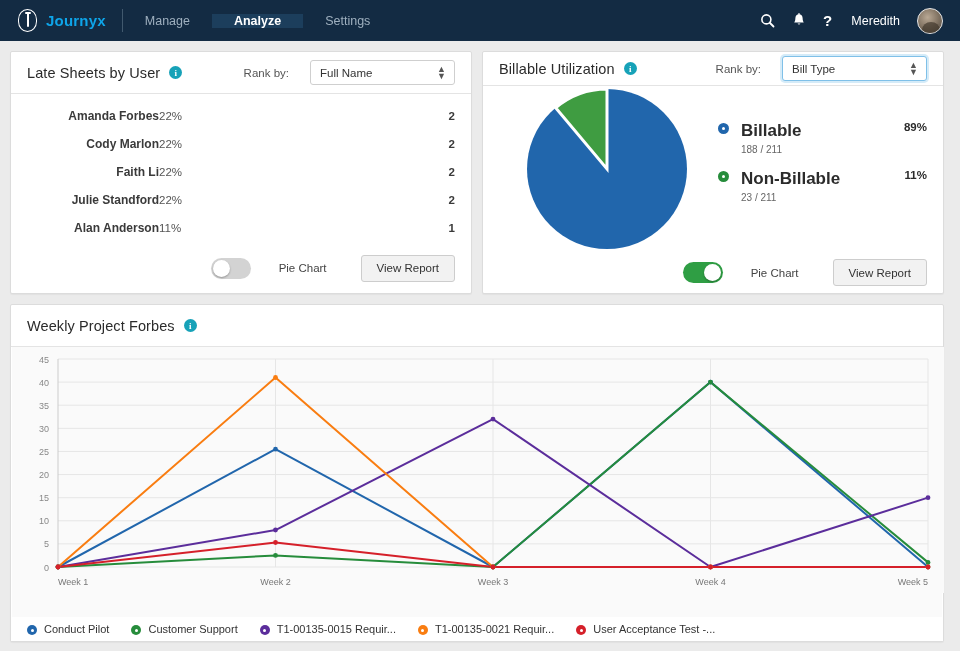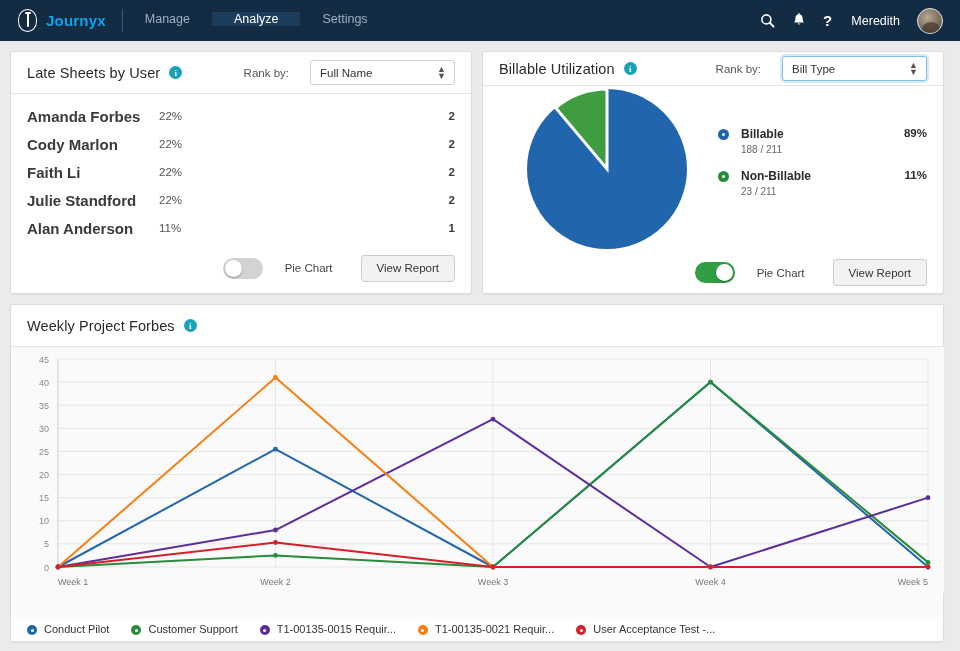--- a/index.html
+++ b/index.html
@@ -46,28 +46,28 @@
     border-radius: 1px;
   }
   .brand-text {
     color: #0ea5e9; font-size: 15px; font-weight: bold;
     letter-spacing: .2px;
   }
   .nav-divider {
     width: 1px; background: #41596e;
     margin: 9px 0;
   }
-  .nav-items { display: flex; align-items: flex-start; margin-top: 12px; }
+  .nav-items { display: flex; align-items: center; }
   .nav-item {
     display: flex; align-items: center;
     padding: 0 22px;
     color: #9fb0bf; font-size: 12.5px;
     cursor: pointer;
   }
-  .nav-item.active { background: #1c3e5c; color: #ffffff; font-weight: normal; }
+  .nav-item.active { background: #1c3e5c; color: #ffffff; font-weight: bold; }
   .topbar-right {
     margin-left: auto;
     display: flex; align-items: center;
     gap: 17px; padding-right: 17px;
   }
   .tb-icon { color: #ffffff; cursor: pointer; display:flex; align-items:center;}
   .tb-icon svg { display: block; }
   .user-name { color: #ffffff; font-size: 12.5px; }
   .avatar {
     width: 26px; height: 26px; border-radius: 50%;
@@ -127,28 +127,28 @@
     position: absolute; right: 8px; top: 50%; transform: translateY(-50%);
     font-size: 9px; line-height: 7px; color: #555; text-align: center;
   }
 
   
   .card-left { width: 462px; height: 243px; display: flex; flex-direction: column; }
   .bars { flex: 1; padding: 8px 16px 0 16px; }
   .bar-row {
     display: flex; align-items: center; height: 28px;
   }
-  .bar-name { width: 132px; font-size: 15px; font-weight: bold; color: #3a3a3a; }
+  .bar-name { width: 132px; font-size: 12px; font-weight: bold; color: #3a3a3a; text-align: right; }
   .bar-pct  { width: 48px; font-size: 11.5px; color: #555; }
   .bar-track { flex: 1; }
   .bar-fill { height: 15px; }
   .bar-count { width: 26px; text-align: right; font-size: 11.5px; font-weight: bold; color: #3a3a3a; }
   .card-foot {
     height: 50px; display: flex; align-items: center; justify-content: flex-end;
-    gap: 22px; padding: 0 16px;
+    gap: 28px; padding: 0 16px;
   }
   .toggle {
     width: 40px; height: 21px; border-radius: 11px;
     background: #d3d3d3; position: relative; cursor: pointer; flex: none;
   }
   .toggle .knob {
     position: absolute; top: 2px; left: 2px;
     width: 17px; height: 17px; border-radius: 50%;
     background: #ffffff; box-shadow: 0 1px 2px rgba(0,0,0,.3);
   }
@@ -169,21 +169,21 @@
   .pie-holder { width: 215px; display: flex; justify-content: center; }
   .legend { flex: 1; padding-left: 4px; }
   .legend-item { display: flex; align-items: flex-start; margin-bottom: 14px; }
   .legend-dot {
     width: 11px; height: 11px; border-radius: 50%;
     margin-top: 2px; margin-right: 12px; flex: none;
     display: flex; align-items: center; justify-content: center;
   }
   .legend-dot i { width: 3px; height: 3px; background: #fff; border-radius: 50%; display: block; }
   .legend-texts { flex: 1; }
-  .legend-name { font-size: 12px; font-weight: bold; color: #2b2b2b; }
+  .legend-name { font-size: 17px; font-weight: bold; color: #2b2b2b; }
   .legend-sub { font-size: 10px; color: #666; margin-top: 3px; }
   .legend-pct { font-size: 11.5px; font-weight: bold; color: #2b2b2b; margin-left: auto; padding-left: 8px; }
 
   
   .card-bottom { margin-top: 10px; width: 934px; height: 338px; display: flex; flex-direction: column; }
   .chart-area { flex: 1; position: relative; background: #fafafa; margin: 0 1px; }
   .chart-svg { display: block; }
   .chart-legend {
     height: 24px; display: flex; align-items: center;
     padding: 0 0 0 16px; gap: 22px;

